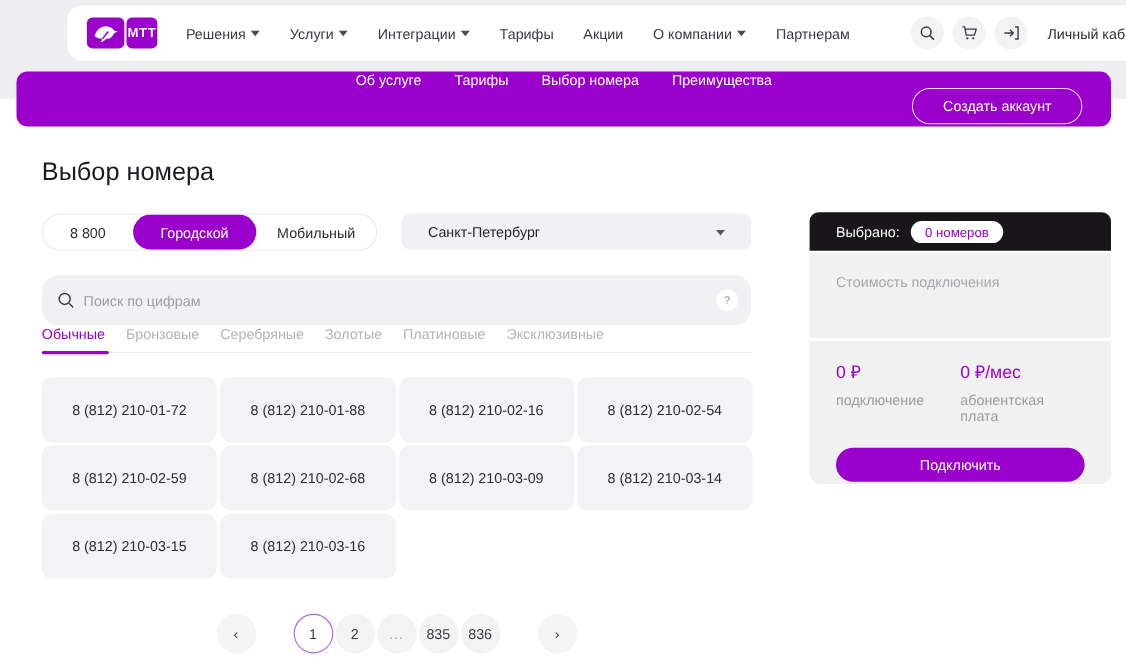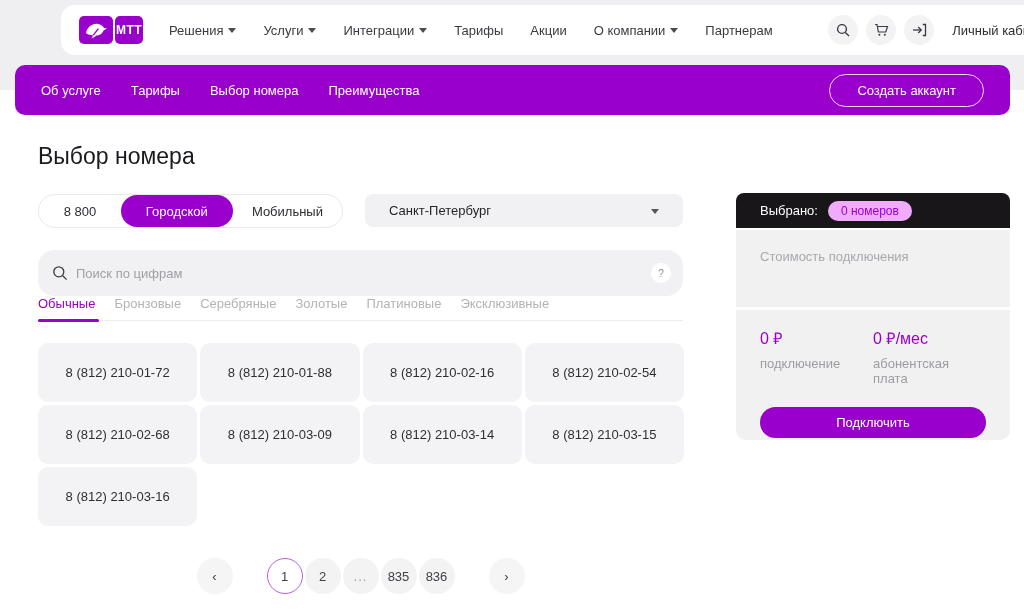--- a/index.html
+++ b/index.html
@@ -19,21 +19,21 @@
   .logo-sq.text { width:28px; color:#fff; font-weight:bold; font-size:12px; letter-spacing:.5px; }
   .top-nav { display:flex; align-items:center; gap:27px; }
   .top-nav .nav-item { display:flex; align-items:center; gap:5px; font-size:13px; color:#3a3a40; cursor:pointer; }
   .caret { width:0; height:0; border-left:4px solid transparent; border-right:4px solid transparent; border-top:5px solid #4a4a50; margin-top:1px; }
   .header-right { margin-left:auto; display:flex; align-items:center; gap:8px; }
   .icon-btn { width:30px; height:30px; border-radius:50%; background:#f3f3f4; display:flex; align-items:center; justify-content:center; cursor:pointer; }
   .account-label { font-size:13px; color:#2e2e33; margin-left:10px; }
 
   
   .service-bar { position:absolute; left:15px; top:65px; width:995px; height:50px; background:var(--accent);
-    border-radius:10px; display:flex; align-items:center; padding:0 26px; }
+    border-radius:10px; display:flex; align-items:center; padding:0 26px;flex-direction:column; }
   .service-nav { display:flex; gap:30px; }
   .service-nav .s-item { color:#fff; font-size:13px; cursor:pointer; }
   .cta-btn { margin-left:auto; border:1px solid rgba(255,255,255,.85); background:transparent; color:#fff;
     font-size:13px; border-radius:17px; padding:8px 27px; font-family:inherit; cursor:pointer; }
 
   
   .page-title { position:absolute; left:38px; top:143px; font-size:23px; font-weight:500; color:#1a1a1f; }
 
   .segmented { position:absolute; left:38px; top:194px; width:305px; height:34px; background:#fff;
     border:1px solid #e9e9ec; border-radius:17px; display:flex; align-items:stretch; overflow:hidden; }
@@ -71,21 +71,21 @@
   .pg + .pg { margin-left:2px; }
   .pg.arrow { background:#f5f5f6; }
   .pg.prev { margin-right:32px; } .pg.next { margin-left:34px; }
   .pg.active { background:#fff; border:1.5px solid #b45fdd; }
   .pg.dots { color:#9ba0a6; letter-spacing:1px; }
 
   
   .cart { position:absolute; left:700px; top:193px; width:310px;padding-left:36px; }
   .cart-head { height:35px; background:#19161a; border-radius:8px 8px 0 0; display:flex; align-items:center; padding:0 24px; }
   .cart-head .lbl { color:#fff; font-size:13px; }
-  .count-pill { margin-left:10px; background:#f0abfc; color:var(--accent); font-size:12px; border-radius:12px; padding:3px 13px;text-align:right; }
+  .count-pill { margin-left:10px; background:#ffffff; color:var(--accent); font-size:12px; border-radius:12px; padding:3px 13px;text-align:right; }
   .cart-cost { margin-top:2px; height:77px; background:#f1f1f2; padding:19px 24px; font-size:13px; color:#a9a9ad; }
   .cart-body { margin-top:3px; height:130px; background:#f1f1f2; border-radius:0 0 10px 10px; padding:17px 24px; }
   .price-row { display:flex; }
   .price-col { width:50%; }
   .price-val { color:var(--accent); font-size:16px; font-weight:500; }
   .price-cap { color:#9c9ca1; font-size:13px; margin-top:7px; }
   .connect-btn { margin-top:21px; width:100%; height:31px; border:none; border-radius:16px; background:var(--accent);
     color:#fff; font-size:13px; font-family:inherit; cursor:pointer; }
 </style>
 </head>
@@ -197,20 +197,21 @@
     <span class="cat-tab">Золотые</span>
     <span class="cat-tab">Платиновые</span>
     <span class="cat-tab">Эксклюзивные</span>
   </div>
 
   <div class="num-grid">
     <div class="num-card">8 (812) 210-01-72</div>
     <div class="num-card">8 (812) 210-01-88</div>
     <div class="num-card">8 (812) 210-02-16</div>
     <div class="num-card">8 (812) 210-02-54</div>
+    <div class="num-card">8 (812) 210-02-59</div>
     <div class="num-card">8 (812) 210-02-68</div>
     <div class="num-card">8 (812) 210-03-09</div>
     <div class="num-card">8 (812) 210-03-14</div>
     <div class="num-card">8 (812) 210-03-15</div>
     <div class="num-card">8 (812) 210-03-16</div>
   </div>
 
   <div class="pagination">
     <span class="pg arrow prev">‹</span>
     <span class="pg active">1</span>

